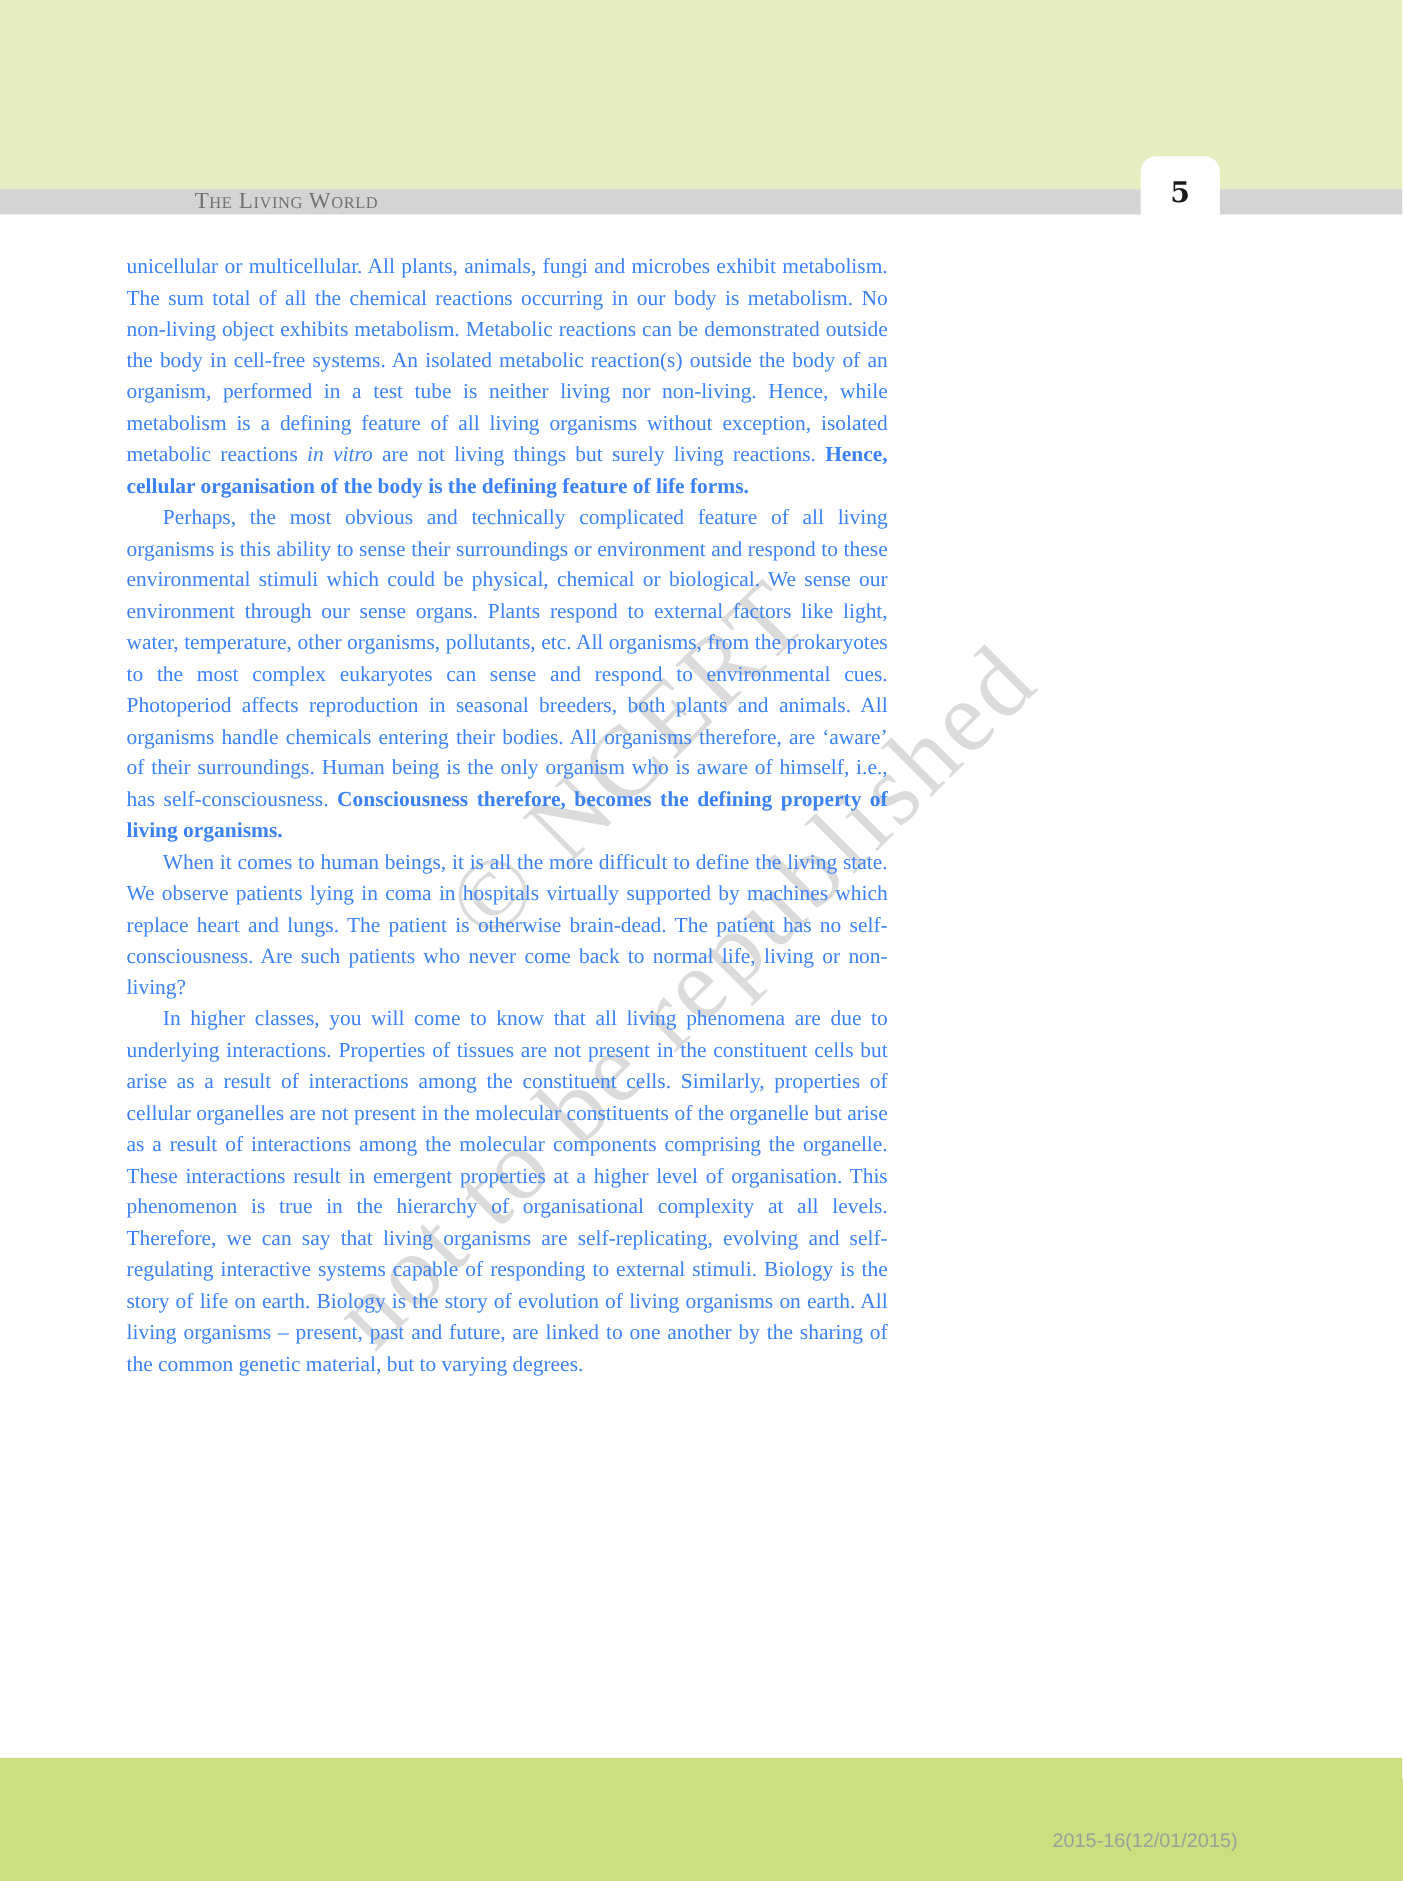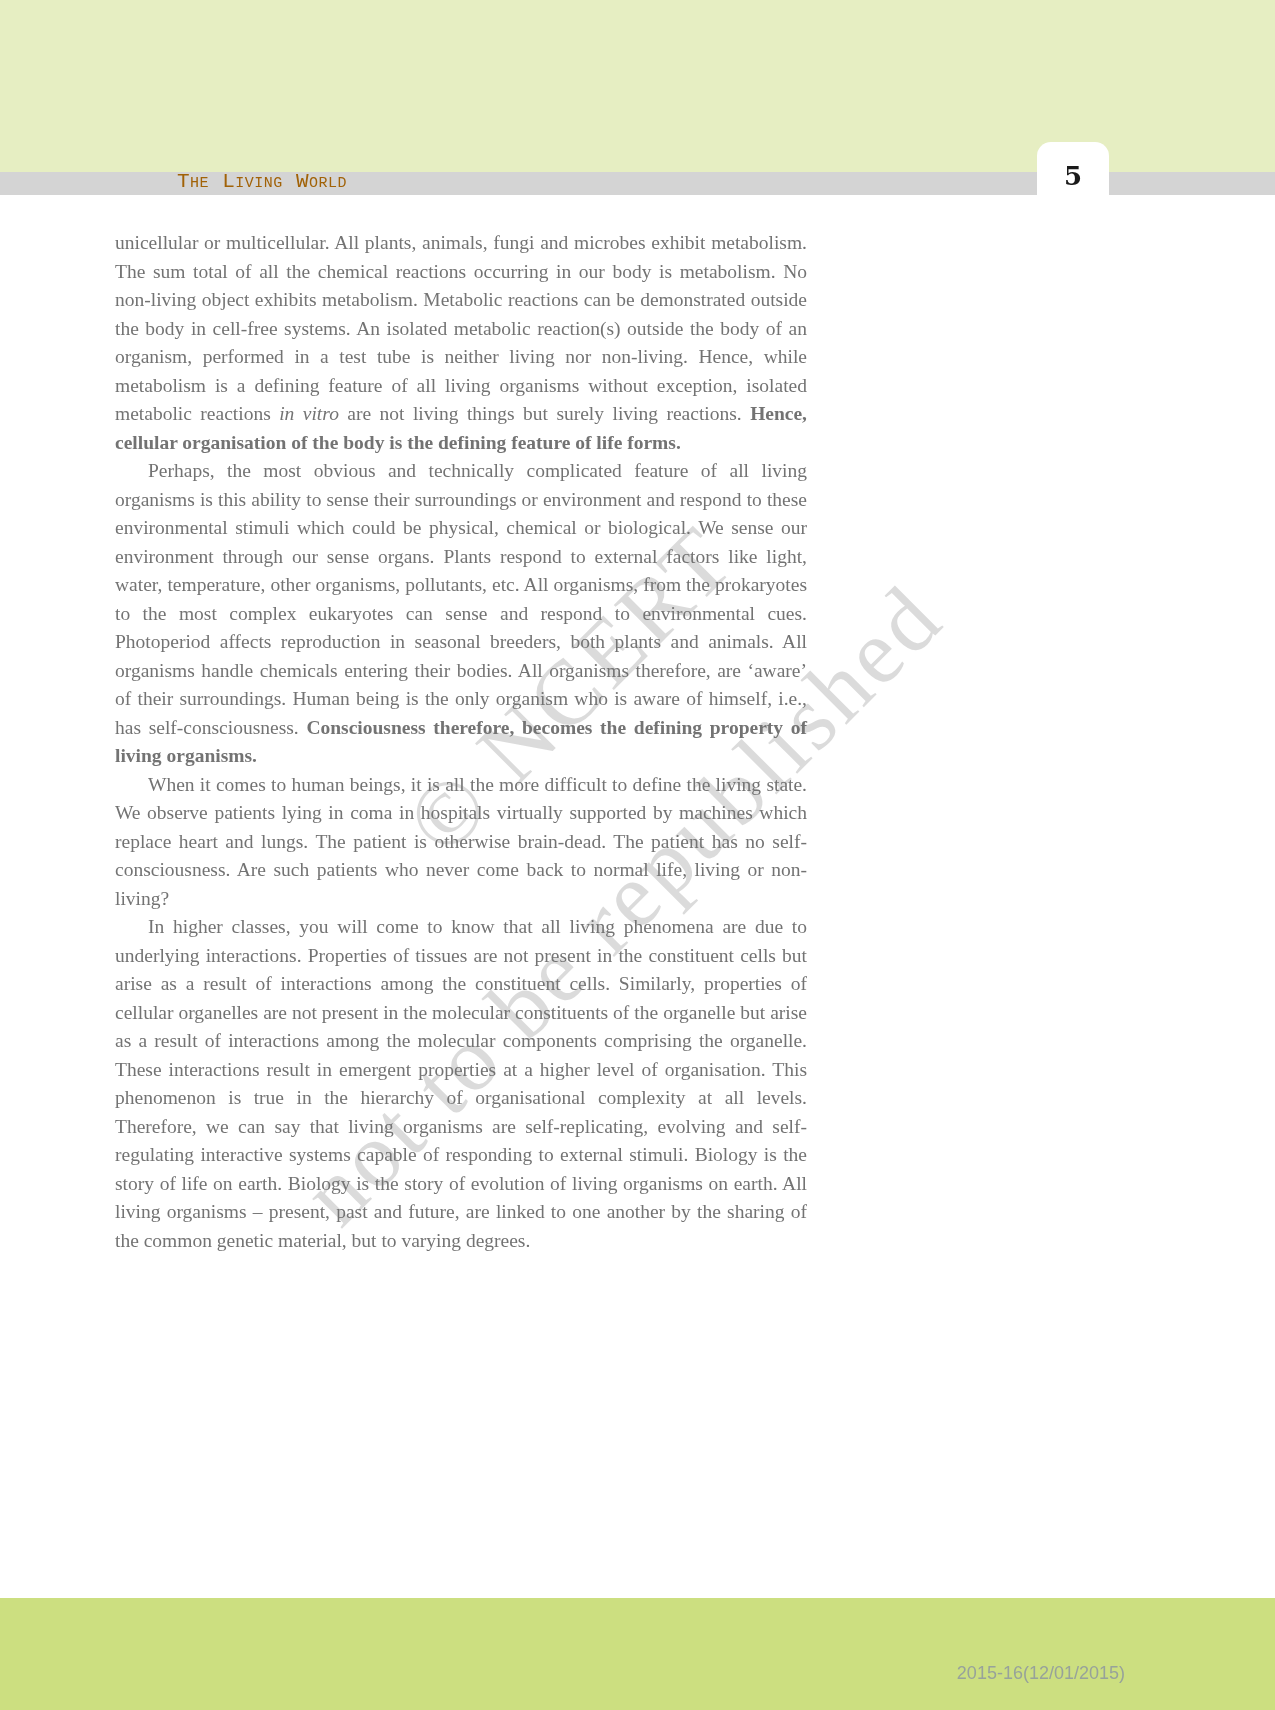--- a/index.html
+++ b/index.html
@@ -20,25 +20,25 @@
   .header-bar {
     position: absolute;
     left: 0; top: 172px;
     width: 1275px; height: 23px;
   }
   .chapter-title {
     position: absolute;
     left: 177px; top: 168px;
     height: 28px;
     line-height: 28px;
-    font-family: Liberation Mono, monospace;
+    font-family: Liberation Serif, serif;
     font-variant: small-caps;
     font-size: 21px;
     letter-spacing: 0.5px;
-    color: #a16207;
+    color: #737373;
     white-space: nowrap;
   }
   .page-number-tab {
     position: absolute;
     left: 1037px; top: 142px;
     width: 72px; height: 62px;
     background: #ffffff;
     border-radius: 14px 14px 0 0;
     display: flex;
     align-items: center;
@@ -64,21 +64,21 @@
   }
   .wm1 { left: 570px; top: 690px; }
   .wm2 { left: 622px; top: 905px; }
   .article-body {
     position: absolute;
     left: 115px; top: 229px;
     width: 692px;
     z-index: 2;
     font-size: 19.5px;
     line-height: 28.5px;
-    color: #737373;
+    color: #3b82f6;
   }
   .article-body p {
     margin: 0;
     text-align: justify;
   }
   .article-body p.indent { text-indent: 33px; }
   .article-body .bold { font-weight: bold; }
   .article-body .italic { font-style: italic; }
   .bottom-strip {
     position: absolute;

